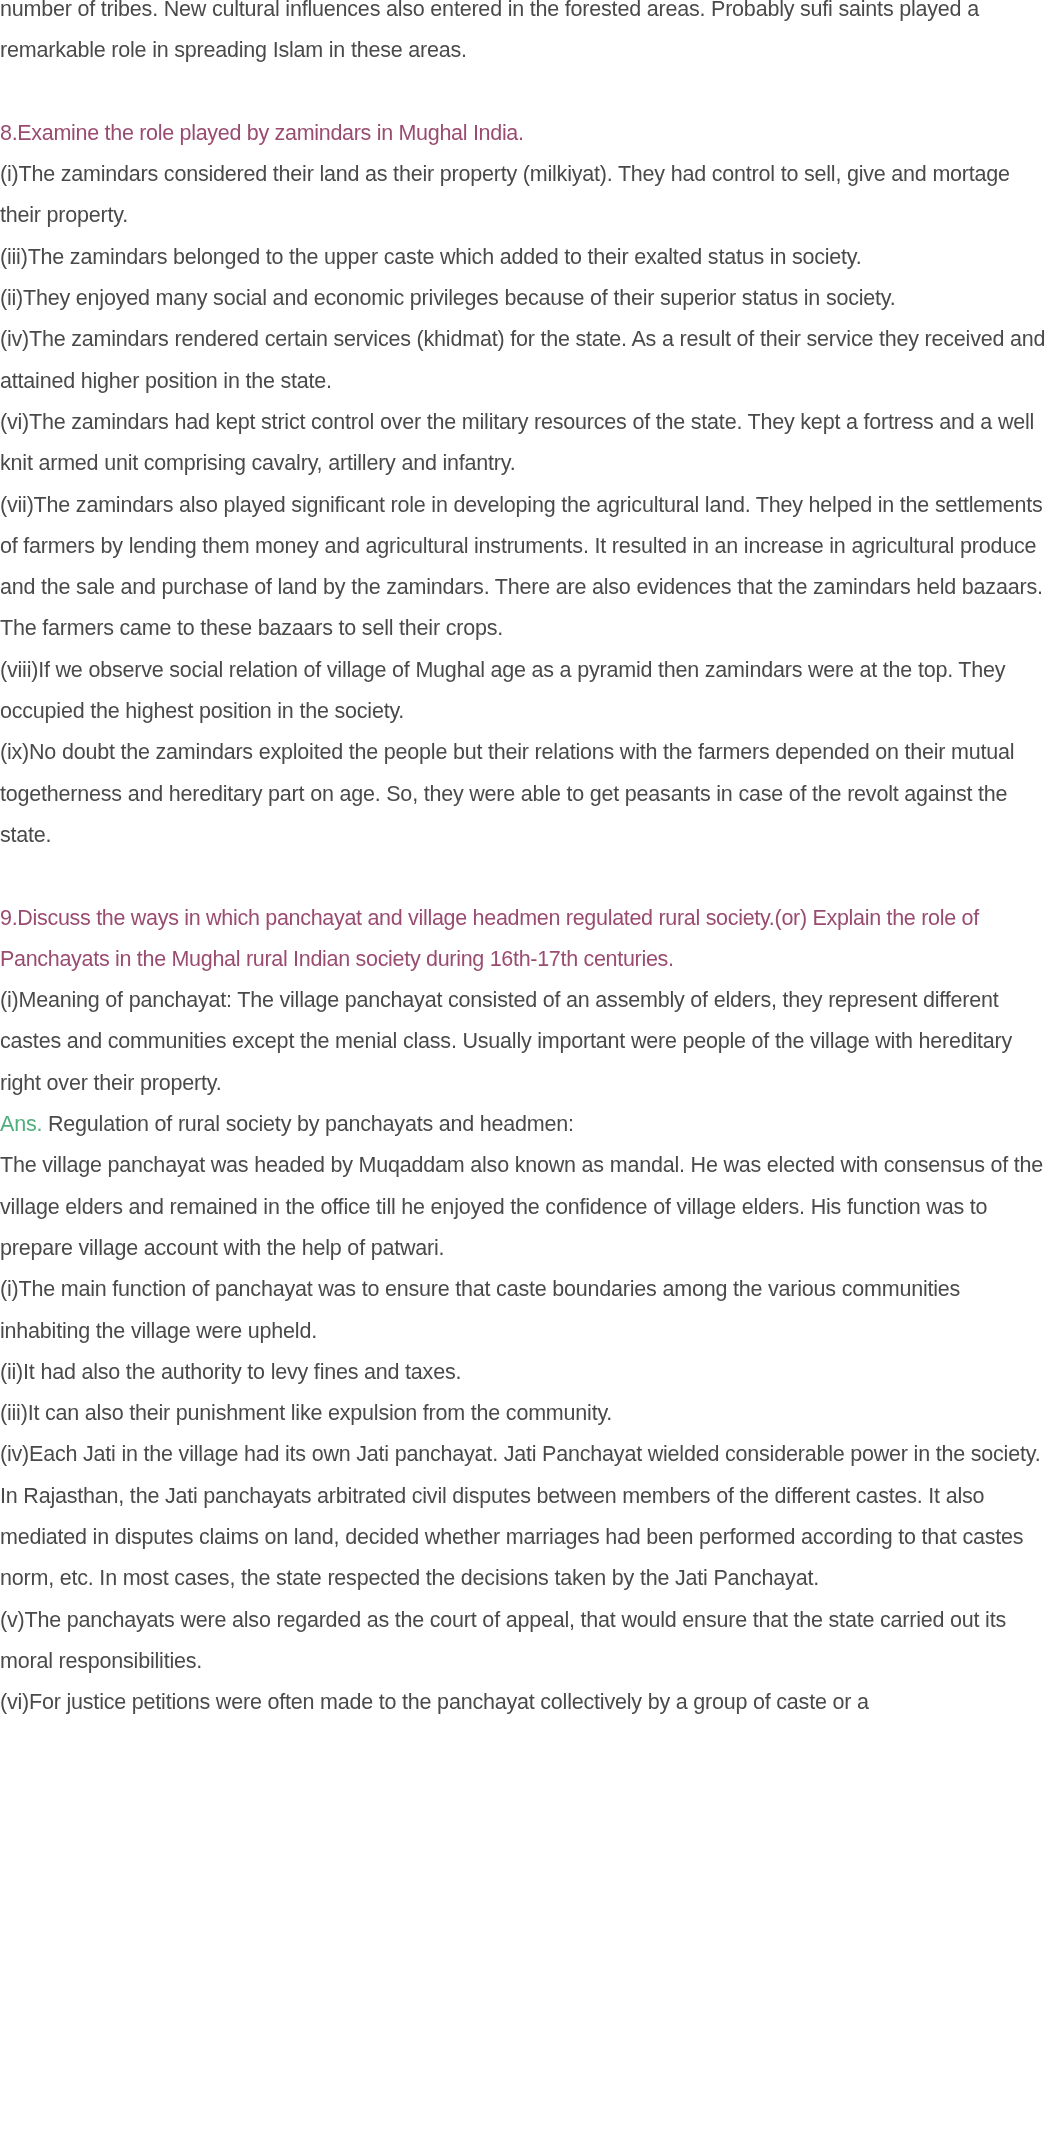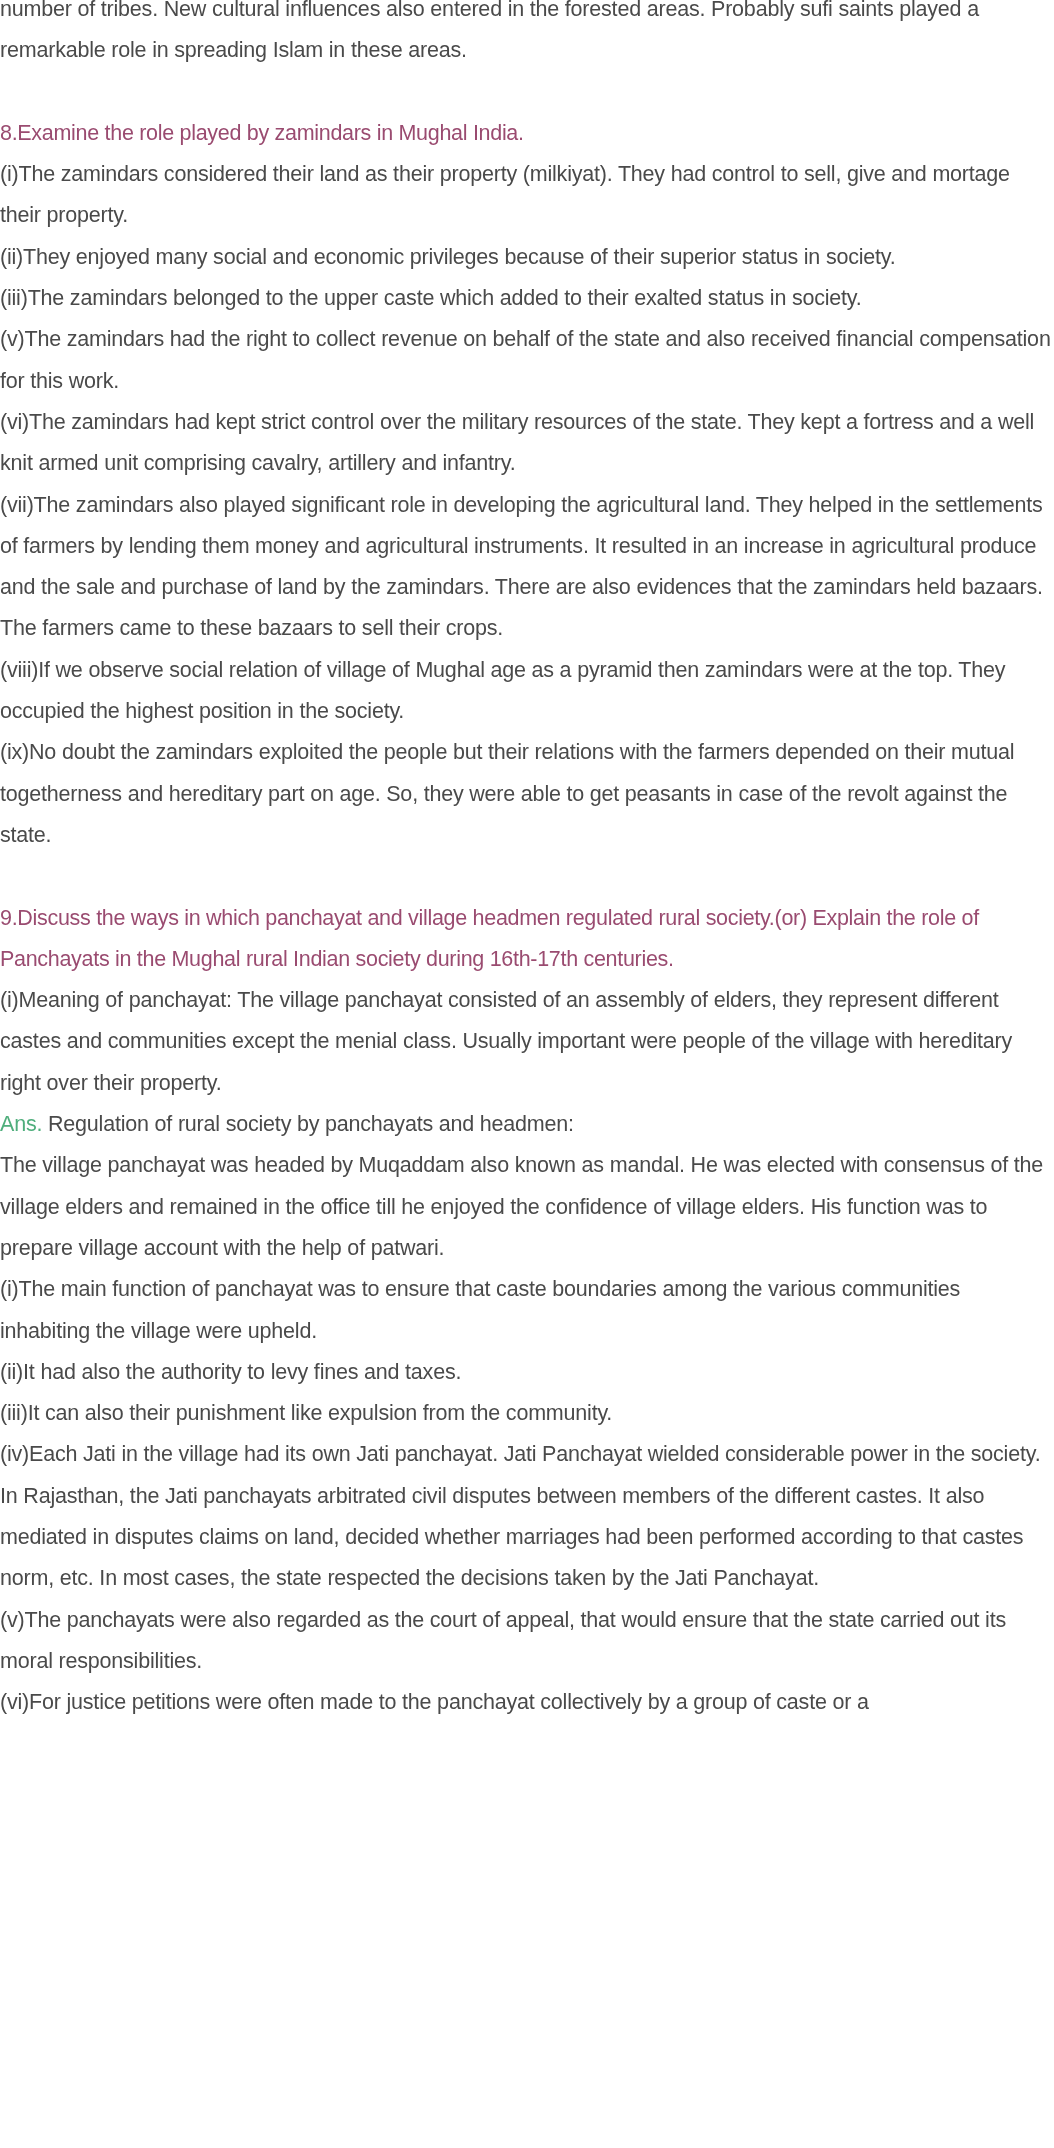--- a/index.html
+++ b/index.html
@@ -43,23 +43,23 @@
 
 <div class="page">
 
   <p class="para">number of tribes. New cultural influences also entered in the forested areas. Probably sufi saints played a remarkable role in spreading Islam in these areas.</p>
 
   <div class="gap"></div>
 
   <section>
     <p class="question">8.Examine the role played by zamindars in Mughal India.</p>
     <p class="para">(i)The zamindars considered their land as their property (milkiyat). They had control to sell, give and mortage their property.</p>
+    <p class="para">(iii)The zamindars belonged to the upper caste which added to their exalted status in society.</p>
     <p class="para">(ii)They enjoyed many social and economic privileges because of their superior status in society.</p>
-    <p class="para">(iii)The zamindars belonged to the upper caste which added to their exalted status in society.</p>
-    <p class="para">(v)The zamindars had the right to collect revenue on behalf of the state and also received financial compensation for this work.</p>
+    <p class="para">(iv)The zamindars rendered certain services (khidmat) for the state. As a result of their service they received and attained higher position in the state.</p>
     <p class="para">(vi)The zamindars had kept strict control over the military resources of the state. They kept a fortress and a well knit armed unit comprising cavalry, artillery and infantry.</p>
     <p class="para">(vii)The zamindars also played significant role in developing the agricultural land. They helped in the settlements of farmers by lending them money and agricultural instruments. It resulted in an increase in agricultural produce and the sale and purchase of land by the zamindars. There are also evidences that the zamindars held bazaars. The farmers came to these bazaars to sell their crops.</p>
     <p class="para">(viii)If we observe social relation of village of Mughal age as a pyramid then zamindars were at the top. They occupied the highest position in the society.</p>
     <p class="para">(ix)No doubt the zamindars exploited the people but their relations with the farmers depended on their mutual togetherness and hereditary part on age. So, they were able to get peasants in case of the revolt against the state.</p>
   </section>
 
   <div class="gap"></div>
 
   <section>
     <p class="question">9.Discuss the ways in which panchayat and village headmen regulated rural society.(or) Explain the role of Panchayats in the Mughal rural Indian society during 16th-17th centuries.</p>

